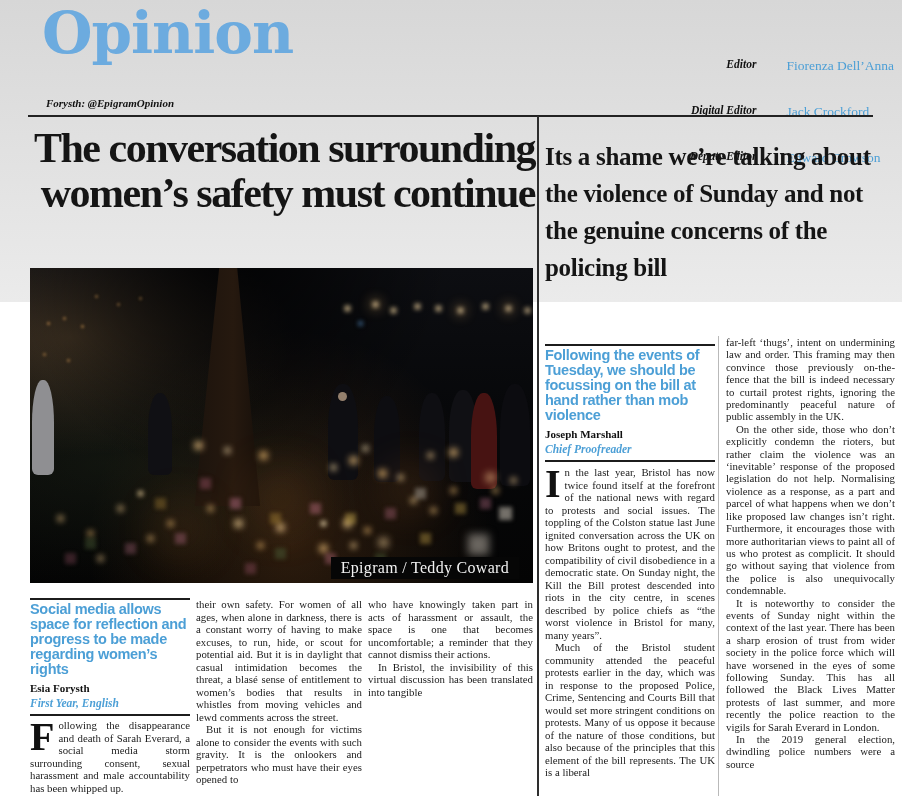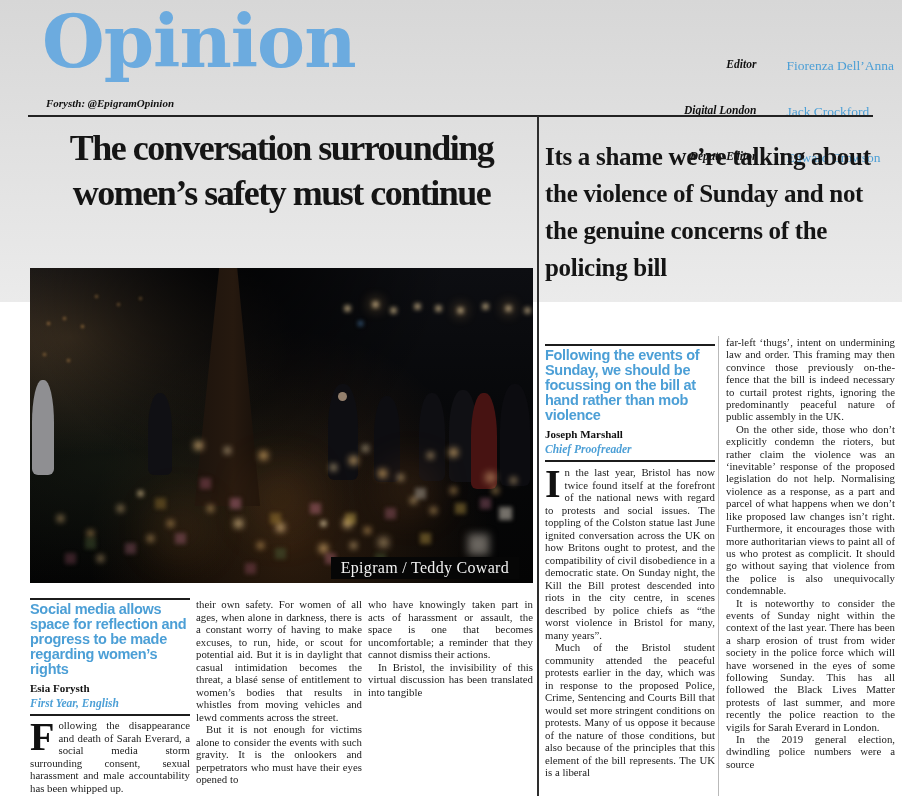--- a/index.html
+++ b/index.html
@@ -9,35 +9,35 @@
     --rule:#222222;
   }
   html,body{margin:0;padding:0;background:#fff;}
   #page{
     position:relative;width:902px;height:796px;overflow:hidden;
     background:linear-gradient(180deg,#d7d7d7 0%,#ebebeb 38%,#ffffff 112px,#ffffff 100%);
     font-family:"Liberation Serif",serif;color:var(--ink);
   }
   
   .section-title{
-    position:absolute;left:42px;top:2px;font-size:72px;line-height:1.1;
+    position:absolute;left:42px;top:2px;font-size:58px;line-height:1.1;
     font-weight:bold;color:var(--title-blue);letter-spacing:-1px;
     font-family:"DejaVu Serif","Liberation Serif",serif;
   }
   .twitter{position:absolute;left:46px;top:97px;font-size:11px;font-weight:bold;font-style:italic;color:#121212;}
   .editors{position:absolute;right:8px;top:58px;display:grid;grid-template-columns:auto auto;column-gap:10px;row-gap:2px;font-size:13.5px;gap:30px;}
   .editors .role{text-align:right;color:#101010;}
   .editors .name{color:var(--accent);}
   .hrule-top{position:absolute;left:28px;top:115px;width:845px;height:2px;background:var(--rule);}
   .vdivider{position:absolute;left:537px;top:116px;width:2px;height:680px;background:#2e2e2e;}
   .colrule{position:absolute;left:718px;top:336px;width:1px;height:460px;background:#b9b9b9;}
   
   .headline-left{
-    position:absolute;left:28px;top:126px;width:507px;text-align:center;
-    font-size:36px;line-height:45px;font-weight:bold;color:#151515;letter-spacing:-1.5px;
+    position:absolute;left:28px;top:126px;width:507px;text-align:right;
+    font-size:42px;line-height:45px;font-weight:bold;color:#151515;letter-spacing:-1.5px;
   }
   .headline-right{
     position:absolute;left:545px;top:138px;width:350px;text-align:left;
     font-size:25px;line-height:37px;font-weight:bold;color:#151515;letter-spacing:-0.3px;
   }
   
   .photo{
     position:absolute;left:30px;top:268px;width:503px;height:315px;overflow:hidden;
     background:
       radial-gradient(ellipse at 40% -12%, rgba(0,0,0,.85), rgba(0,0,0,0) 52%),
@@ -131,21 +131,21 @@
 <body>
 
 <div id="page">
 
   <div class="section-title">Opinion</div>
   <div class="twitter">Forysth: @EpigramOpinion</div>
 
   <div class="editors">
     <span class="role">Editor</span>
     <span class="name">Fiorenza Dell’Anna</span>
-    <span class="role">Digital London</span>
+    <span class="role">Digital Editor</span>
     <span class="name">Jack Crockford</span>
     <span class="role">Deputy Editor</span>
     <span class="name">Edward Crowson</span>
   </div>
 
   <div class="hrule-top"></div>
   <div class="vdivider"></div>
   <div class="colrule"></div>
 
   <div class="headline-left">The conversation surrounding women’s safety must continue</div>
@@ -190,21 +190,21 @@
     <div class="bodytext">
       <p>who have knowingly taken part in acts of harassment or assault, the space is one that becomes uncomfortable; a reminder that they cannot dismiss their actions.</p>
       <p class="indent">In Bristol, the invisibility of this virtual discussion has been translated into tangible</p>
     </div>
   </div>
 
   <div class="headline-right">Its a shame we’re talking about the violence of Sunday and not the genuine concerns of the policing bill</div>
 
   <div class="col c-right1">
     <div class="thickrule"></div>
-    <div class="standfirst">Following the events of Sunday, we should be focussing on the bill at hand rather than mob violence</div>
+    <div class="standfirst">Following the events of Tuesday, we should be focussing on the bill at hand rather than mob violence</div>
     <div class="author">Joseph Marshall</div>
     <div class="role">Chief Proofreader</div>
     <div class="thickrule mt4"></div>
     <div class="bodytext mt4">
       <p><span class="dropcap">I</span><span>n the last year, Bristol has now twice found itself at the forefront of the national news with regard to protests and social issues. The toppling of the Colston statue last June ignited conversation across the UK on how Britons ought to protest, and the compatibility of civil disobedience in a democratic state. On Sunday night, the Kill the Bill protest descended into riots in the city centre, in scenes described by police chiefs as “the worst violence in Bristol for many, many years”.</span></p>
       <p class="indent">Much of the Bristol student community attended the peaceful protests earlier in the day, which was in response to the proposed Police, Crime, Sentencing and Courts Bill that would set more stringent conditions on protests. Many of us oppose it because of the nature of those conditions, but also because of the principles that this element of the bill represents. The UK is a liberal</p>
     </div>
   </div>
 
   <div class="col c-right2">

